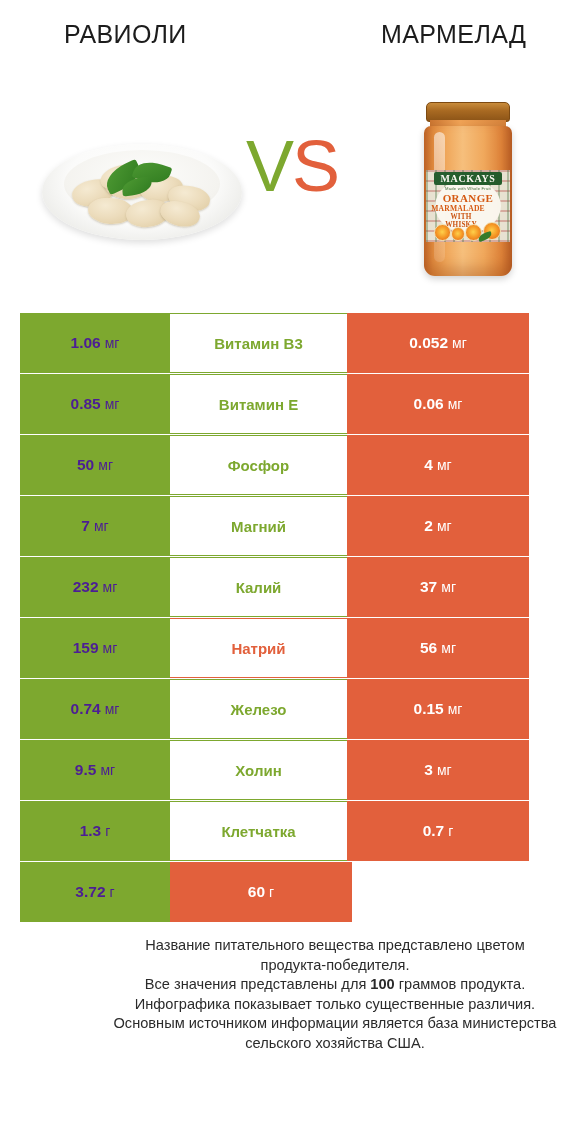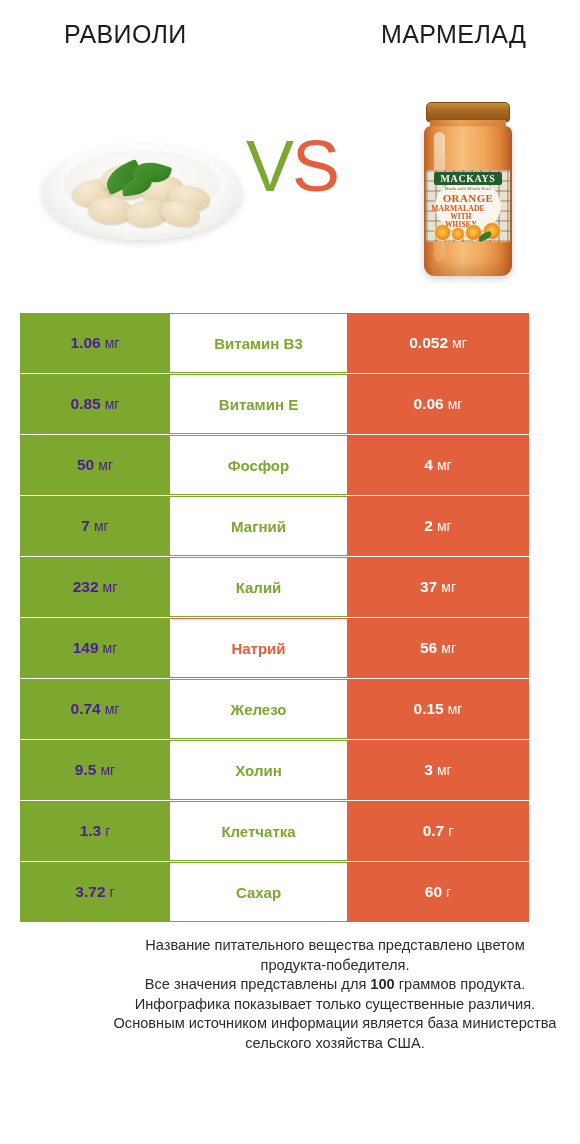--- a/index.html
+++ b/index.html
@@ -417,21 +417,21 @@
         <span class="val-unit">мг</span>
       </div>
       <div class="cell cell-mid">Калий</div>
       <div class="cell cell-right">
         <span class="val-num">37</span>
         <span class="val-unit">мг</span>
       </div>
     </div>
     <div class="row">
       <div class="cell cell-left">
-        <span class="val-num">149</span>
+        <span class="val-num">159</span>
         <span class="val-unit">мг</span>
       </div>
       <div class="cell cell-mid orange-win">Натрий</div>
       <div class="cell cell-right">
         <span class="val-num">56</span>
         <span class="val-unit">мг</span>
       </div>
     </div>
     <div class="row">
       <div class="cell cell-left">
@@ -464,21 +464,20 @@
       <div class="cell cell-right">
         <span class="val-num">0.7</span>
         <span class="val-unit">г</span>
       </div>
     </div>
     <div class="row">
       <div class="cell cell-left">
         <span class="val-num">3.72</span>
         <span class="val-unit">г</span>
       </div>
-      <div class="cell cell-mid">Сахар</div>
       <div class="cell cell-right">
         <span class="val-num">60</span>
         <span class="val-unit">г</span>
       </div>
     </div>
   </div>
 
 <div class="footer">
   <div>Название питательного вещества представлено цветом</div>
   <div>продукта-победителя.</div>

